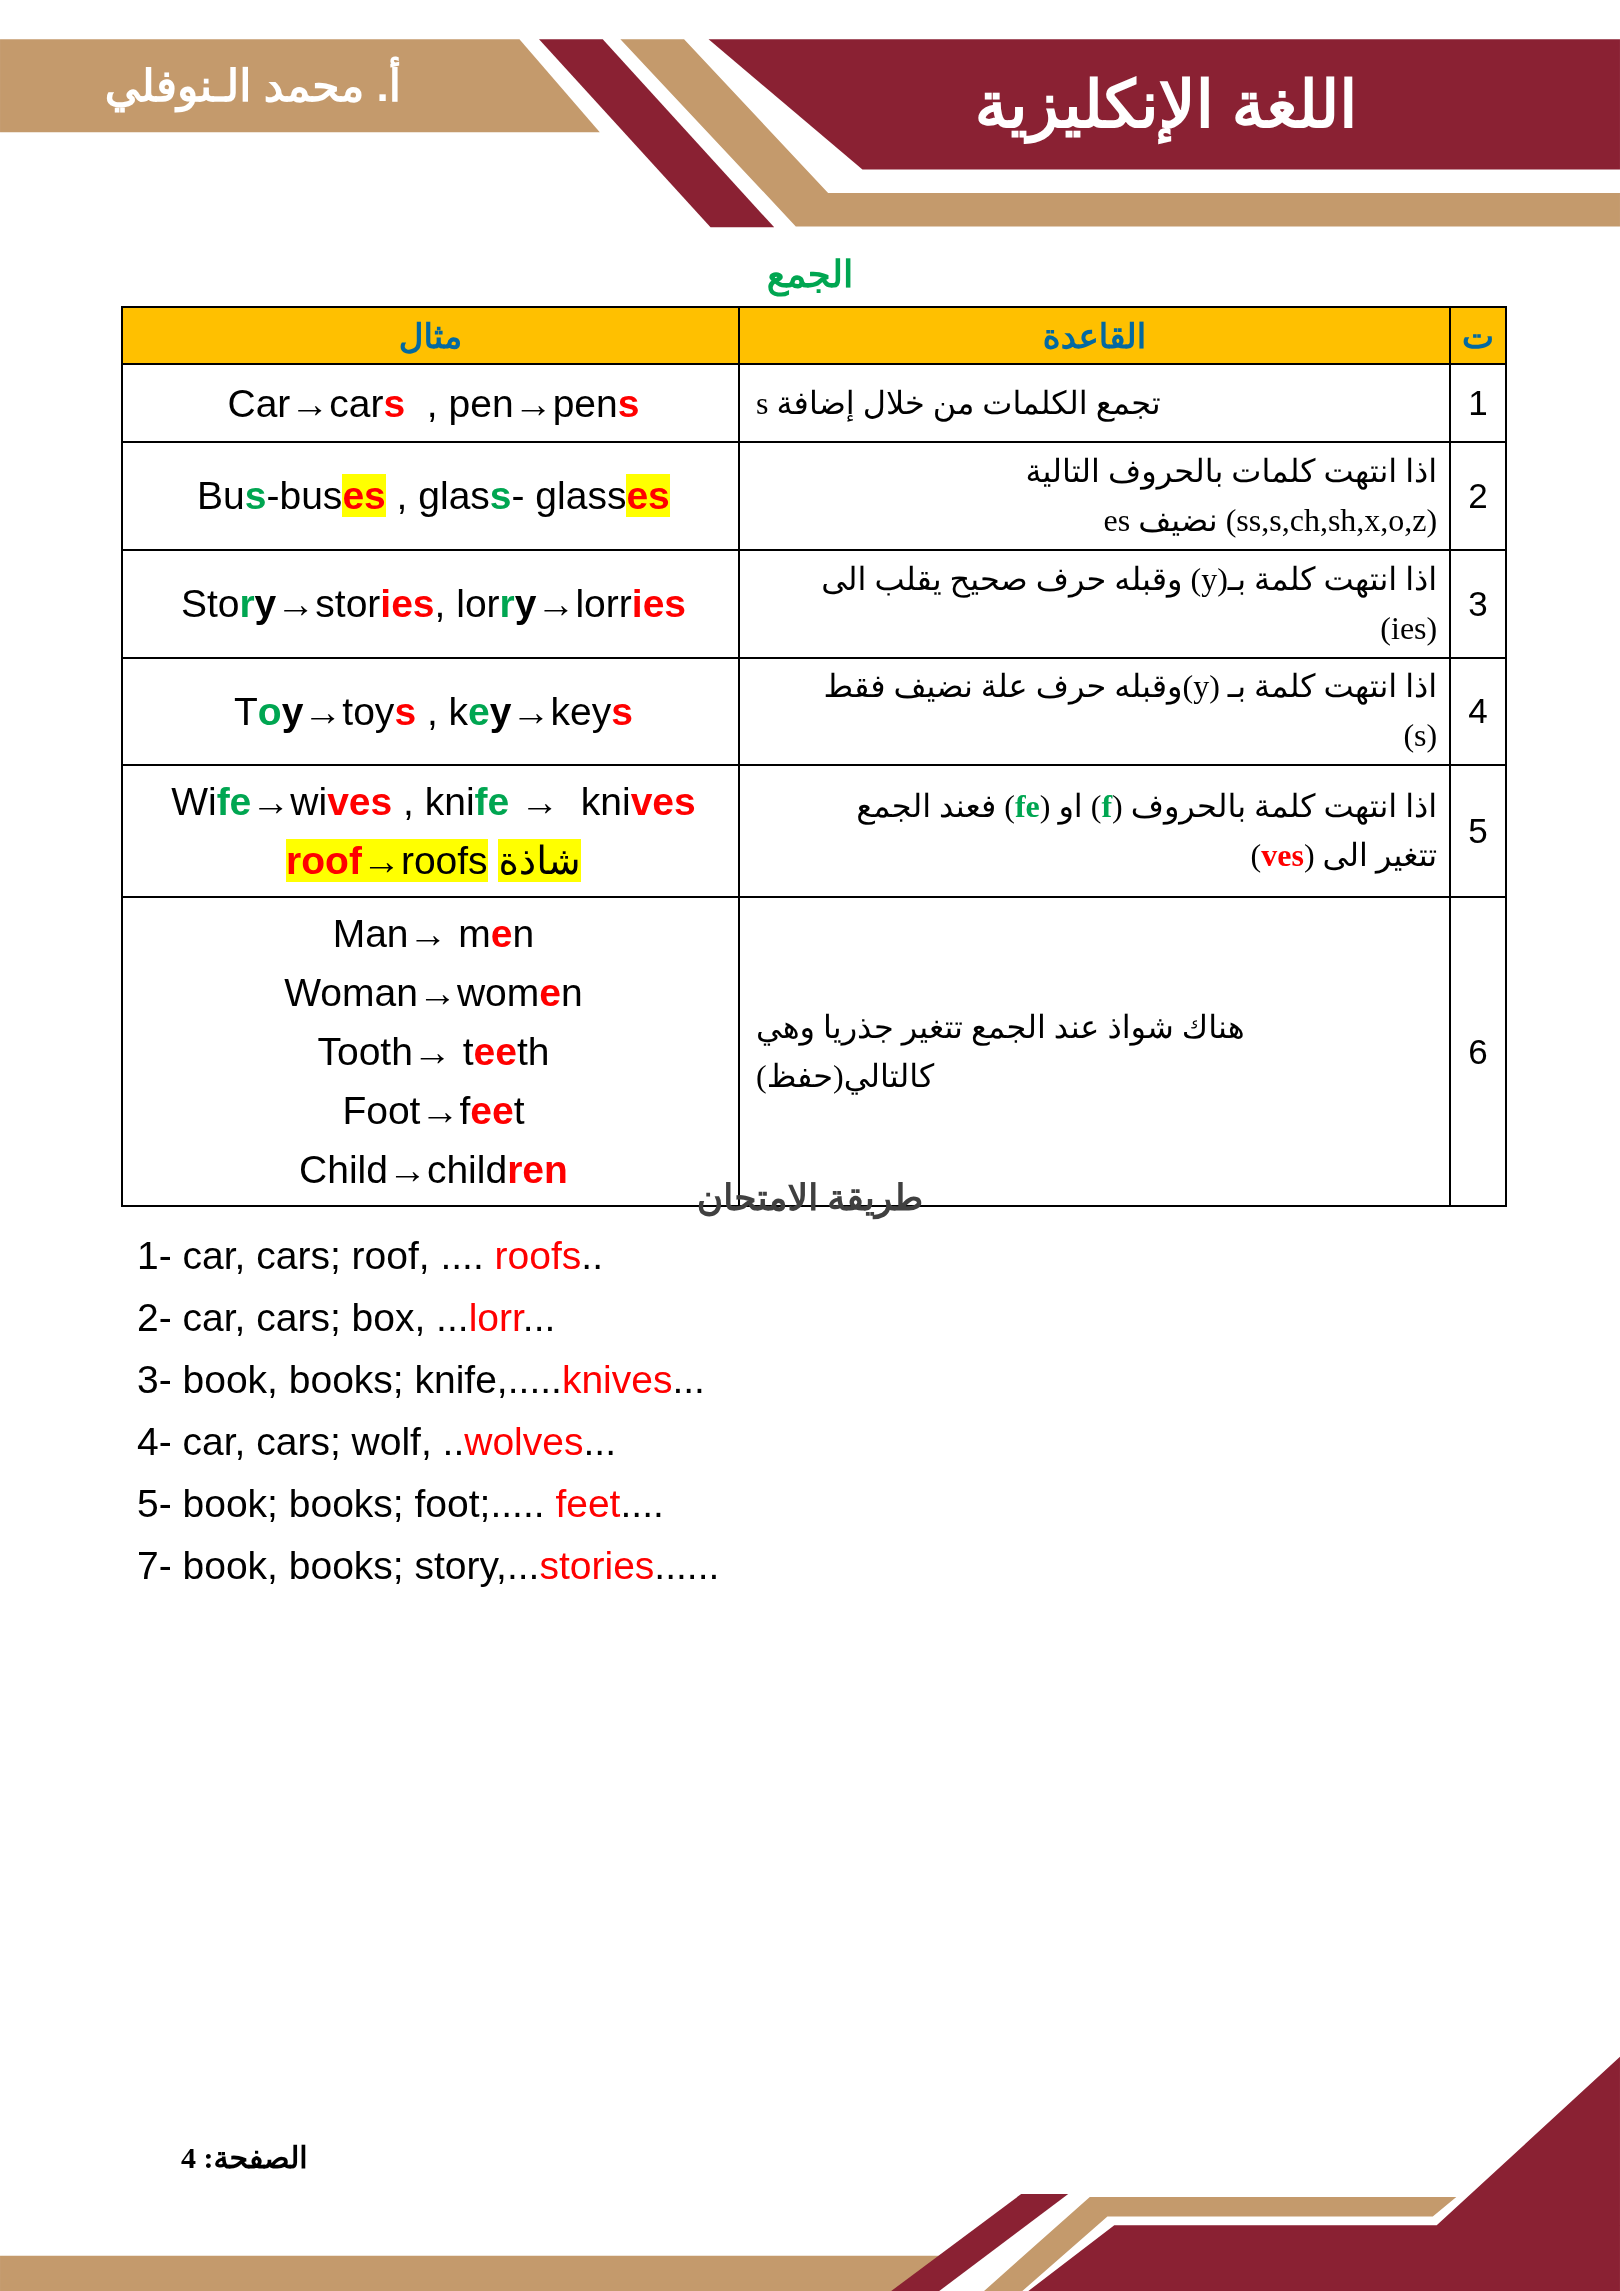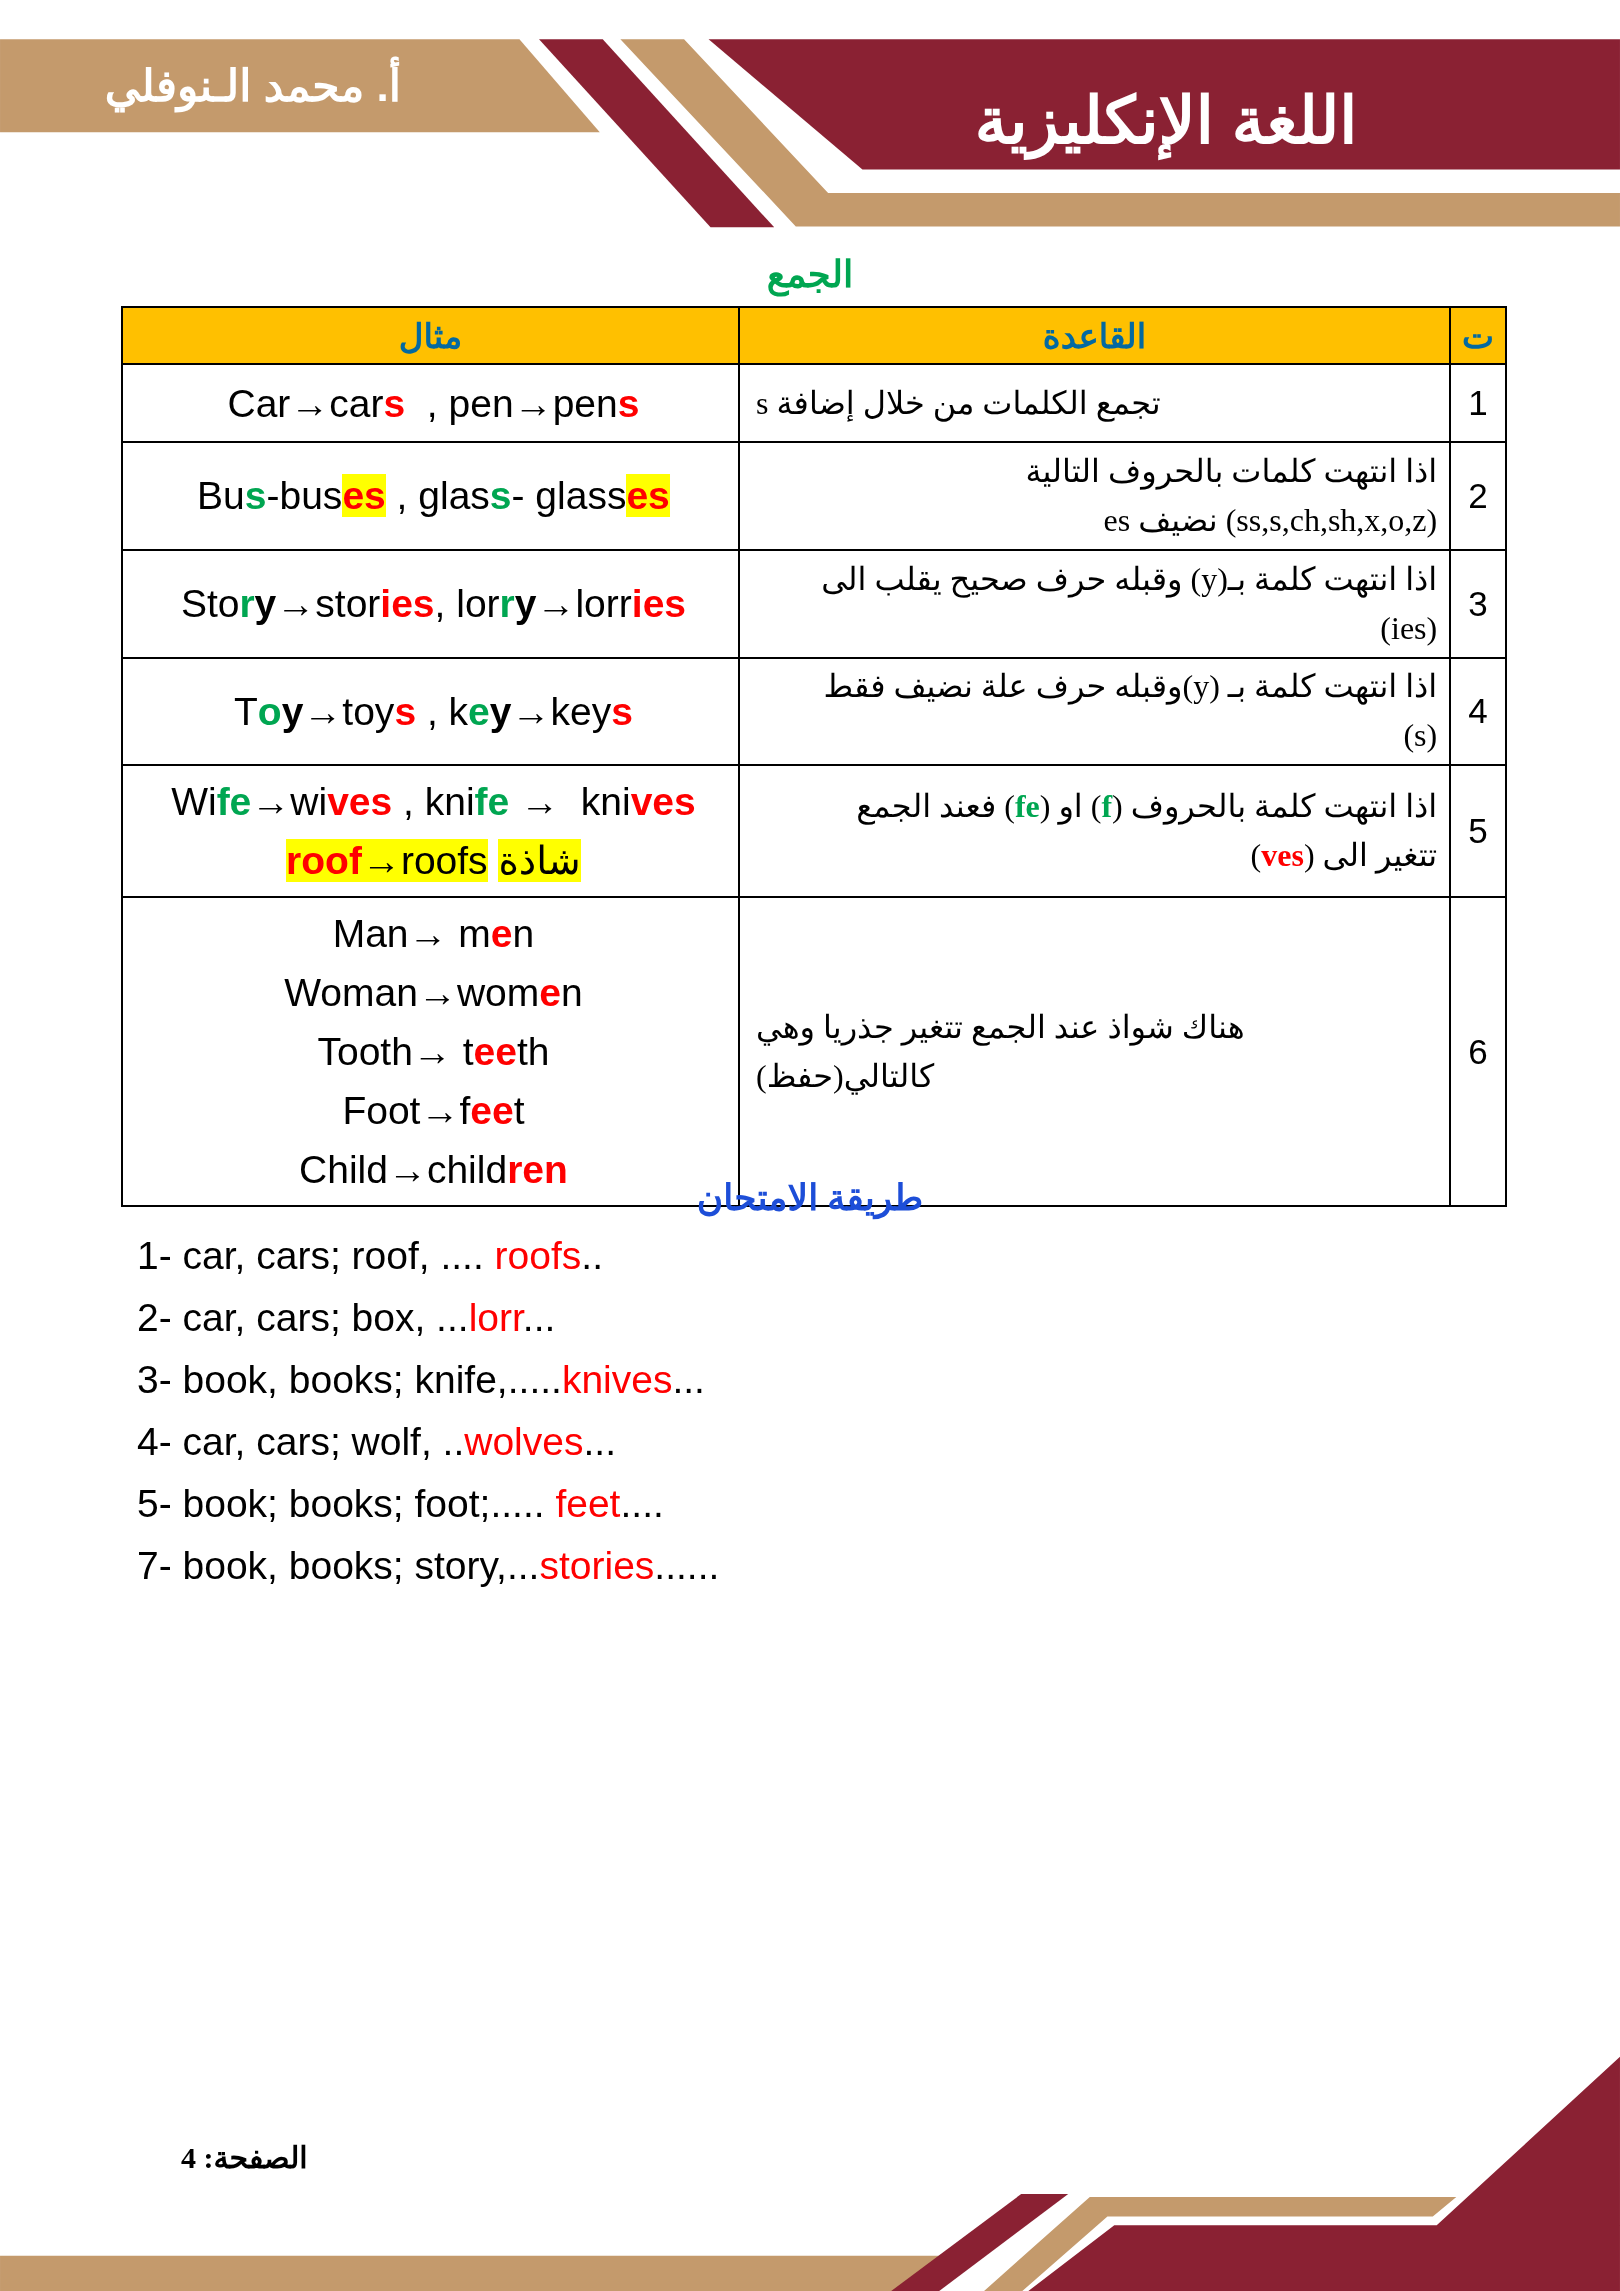--- a/index.html
+++ b/index.html
@@ -20,21 +20,20 @@
 
   .teacher-name{
     position:absolute;left:7.8px;top:39px;width:490px;height:93px;line-height:93px;
     text-align:center;color:#fff;font-weight:bold;font-size:44px;
     font-family:"Liberation Sans",sans-serif;
   }
   .subject-title{
     position:absolute;left:725px;top:41px;width:882px;height:106px;line-height:127px;
     text-align:center;color:#fff;font-weight:bold;font-size:65px;
     font-family:"Liberation Sans",sans-serif;
-    margin-top:16px;
   }
   .lesson-title{
     position:absolute;left:0;top:251px;width:1620px;height:47px;line-height:47px;
     text-align:center;color:var(--green);font-weight:bold;font-size:37px;
     font-family:"Liberation Serif",serif;
   }
   table.plural-table{
     position:absolute;left:121px;top:306px;border-collapse:collapse;
     table-layout:fixed;width:1386px;
   }
@@ -64,21 +63,21 @@
   }
   .seg{white-space:pre-wrap;}
   .c-red{color:var(--red);}
   .c-green{color:var(--green);}
   .bold{font-weight:bold;}
   .hl{background:var(--hl);}
   .ul{margin-top:20px;}
   .ex-line,.rule-line{display:block;}
   .exam-title{
     position:absolute;left:0;top:1176px;width:1620px;height:45px;line-height:45px;
-    text-align:center;font-weight:bold;font-size:36px;color:#1d4ed8;
+    text-align:center;font-weight:bold;font-size:36px;color:#404040;
     font-family:"Liberation Serif",serif;
   }
   .exam-list{
     position:absolute;left:137px;top:1225px;width:1078px;
     font-size:39px;line-height:62px;font-family:"Liberation Sans",sans-serif;
   }
   .footer-page{
     position:absolute;left:181px;top:2140px;width:216px;direction:rtl;text-align:left;
     font-weight:bold;font-size:30px;font-family:"Liberation Serif",serif;color:#000;
   }

